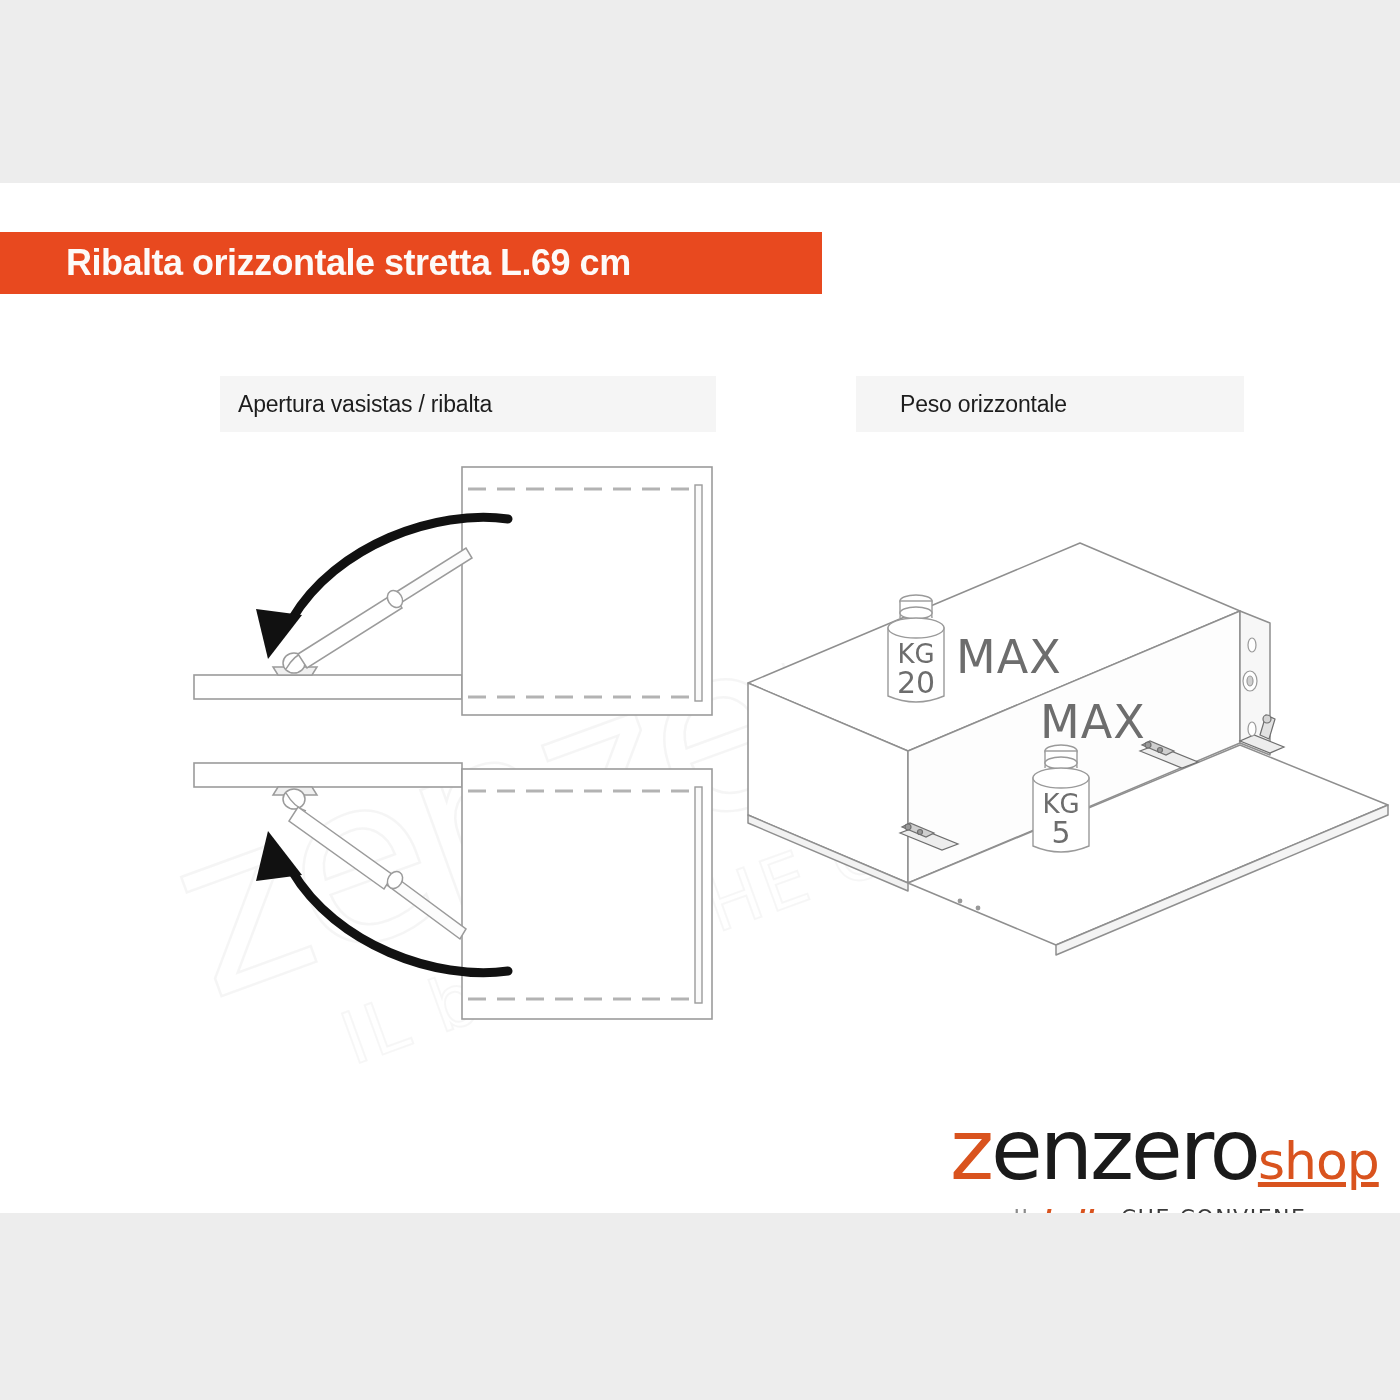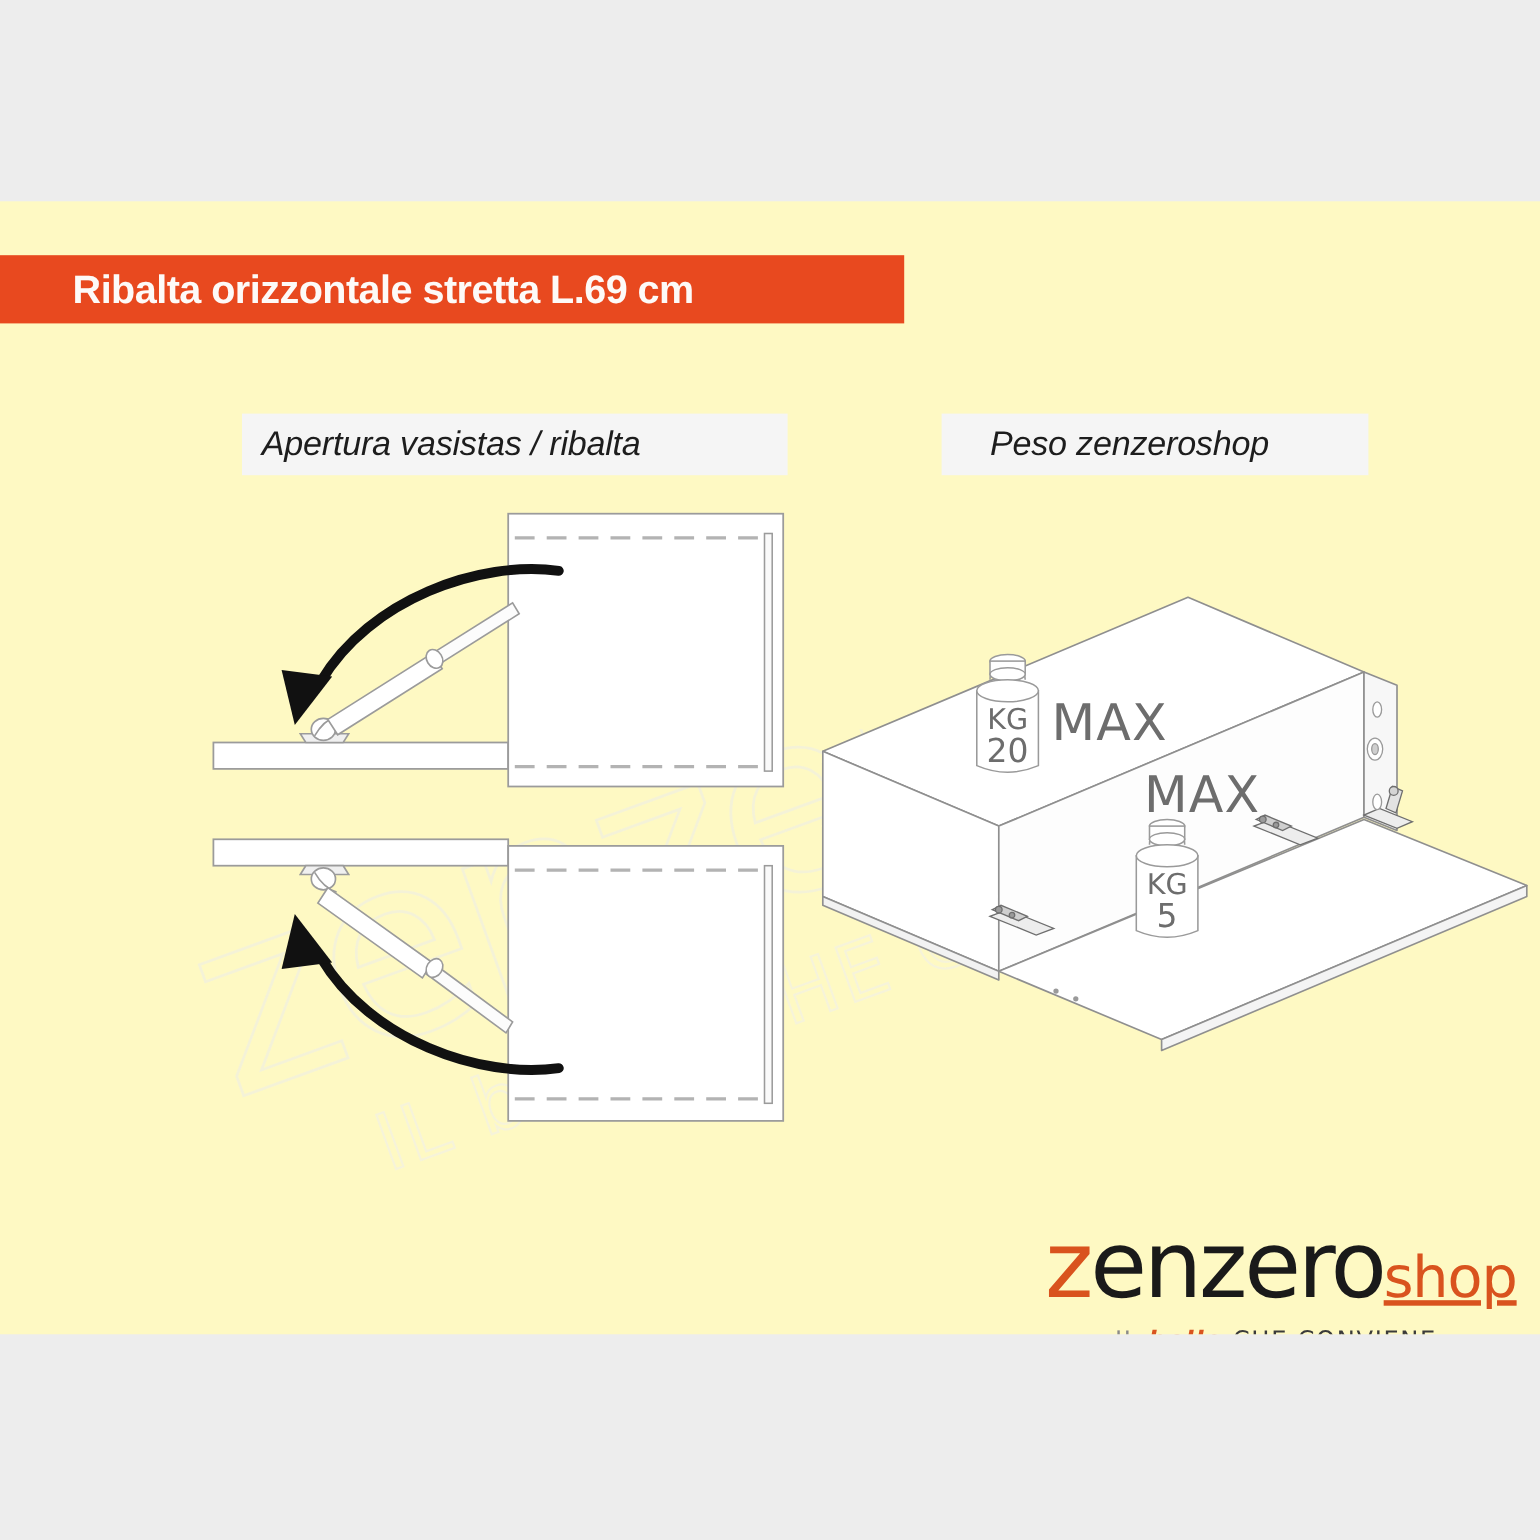--- a/index.html
+++ b/index.html
@@ -12,21 +12,21 @@
   #page {
     position:relative;
     width:1400px; height:1400px;
     background:#ededed;
   }
   
   .canvas {
     position:absolute;
     left:0; top:183px;
     width:1400px; height:1030px;
-    background:#fef9c3;
+    background:#ffffff;
     overflow:hidden;
   }
   
   .title-banner {
     position:absolute;
     left:0; top:49px;
     width:822px; height:62px;
     background:#e8491f;
     display:flex; align-items:center;
   }
@@ -39,25 +39,24 @@
     white-space:nowrap;
   }
   
   .chip {
     position:absolute;
     background:#f5f5f5;
     display:flex; align-items:center;
     height:56px;
   }
   .chip span {
-    font-size:31px;
+    font-size:23px;
     color:#1d1d1d;
     letter-spacing:-0.2px;
     white-space:nowrap;
-    font-style:italic;
   }
   #chip-left  { left:220px; top:193px; width:496px; }
   #chip-left span  { padding-left:18px; }
   #chip-right { left:856px; top:193px; width:388px; }
   #chip-right span { padding-left:44px; }
 
   
   .watermark {
     position:absolute;
     left:150px; top:480px;
@@ -107,21 +106,21 @@
   <div class="canvas">
 
     <div class="title-banner">
       <div class="title-text">Ribalta orizzontale stretta L.69 cm</div>
     </div>
 
     <div class="chip" id="chip-left">
       <span>Apertura vasistas / ribalta</span>
     </div>
     <div class="chip" id="chip-right">
-      <span>Peso zenzeroshop</span>
+      <span>Peso orizzontale</span>
     </div>
 
     <svg class="watermark" viewBox="0 0 820 420">
       <g fill="none" stroke="#e9e9e9" stroke-width="2.2" transform="rotate(-20 410 210)">
         <text x="40" y="210" font-family="DejaVu Sans, sans-serif" font-size="230" letter-spacing="-8" fill="none" stroke="#ececec" stroke-width="2.5">zenzeroshop</text>
         <text x="150" y="320" font-family="DejaVu Sans, sans-serif" font-size="72" letter-spacing="3" fill="none" stroke="#efefef" stroke-width="2">IL bell o CHE CONVIENE</text>
       </g>
     </svg>
 
     <svg class="pane" id="pane-open" viewBox="0 0 530 270">

